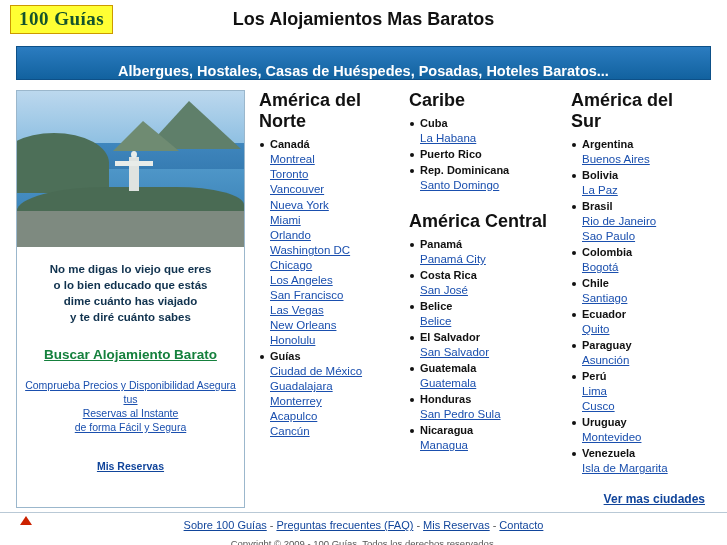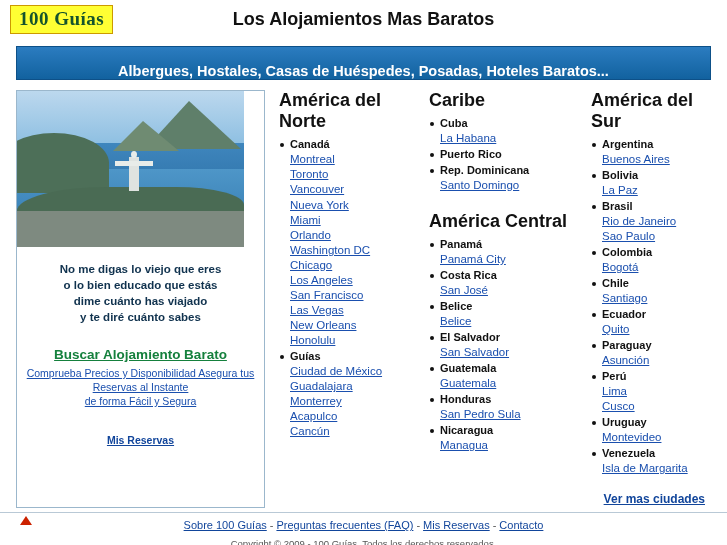--- a/index.html
+++ b/index.html
@@ -57,21 +57,21 @@
   
   .main{
     position:absolute;
     left:16px;right:14px;top:90px;
     height:418px;
     display:flex;
   }
 
   
   .left-col{
-    width:249px;
+    width:229px;
     border:1px solid #9bb7cc;
     background:#ffffff;
     box-sizing:border-box;
   }
   .photo{
     width:227px;height:156px;
     position:relative;overflow:hidden;
     background:#2a6ea8;
   }
   .photo .sky{
@@ -130,21 +130,21 @@
     margin-top:22px;
     text-align:center;
   }
   .cta a.big{
     font-size:13.5px;
     font-weight:bold;
     color:#15803d;
     text-decoration:underline;
   }
   .cta .sub{
-    margin-top:4px;
+    margin-top:16px;
     font-size:10.5px;
     line-height:14px;
   }
   .cta .sub a{color:#1a4fae;text-decoration:underline;}
   .reservas{
     margin-top:26px;
     text-align:center;
     font-size:10.5px;
   }
   .reservas a{color:#11459b;text-decoration:underline;font-weight:bold;}

